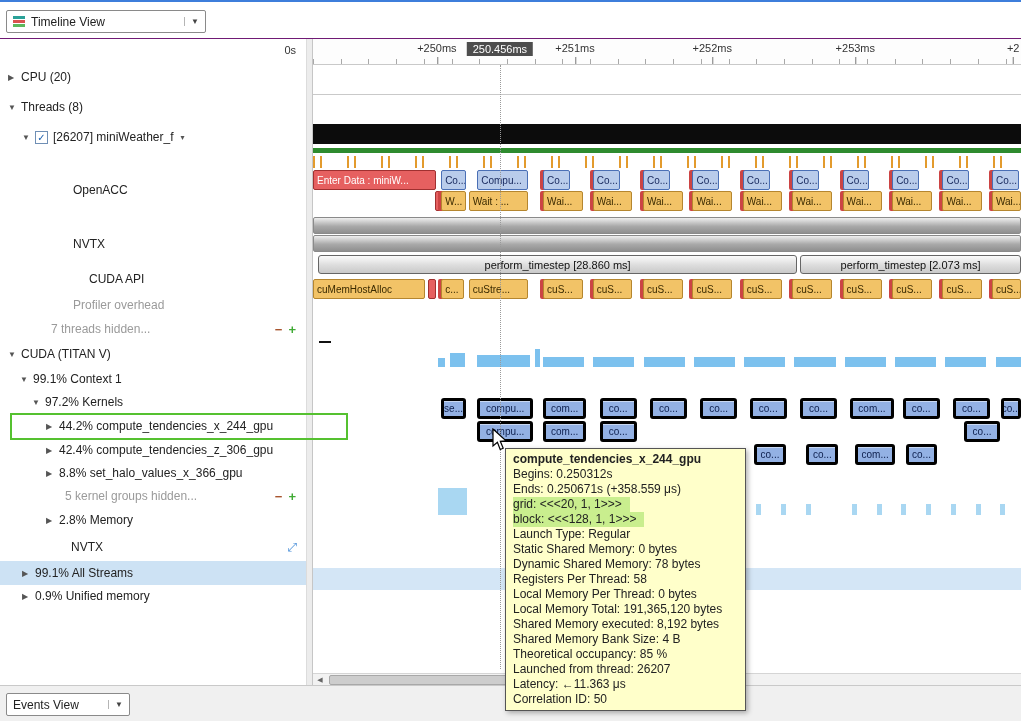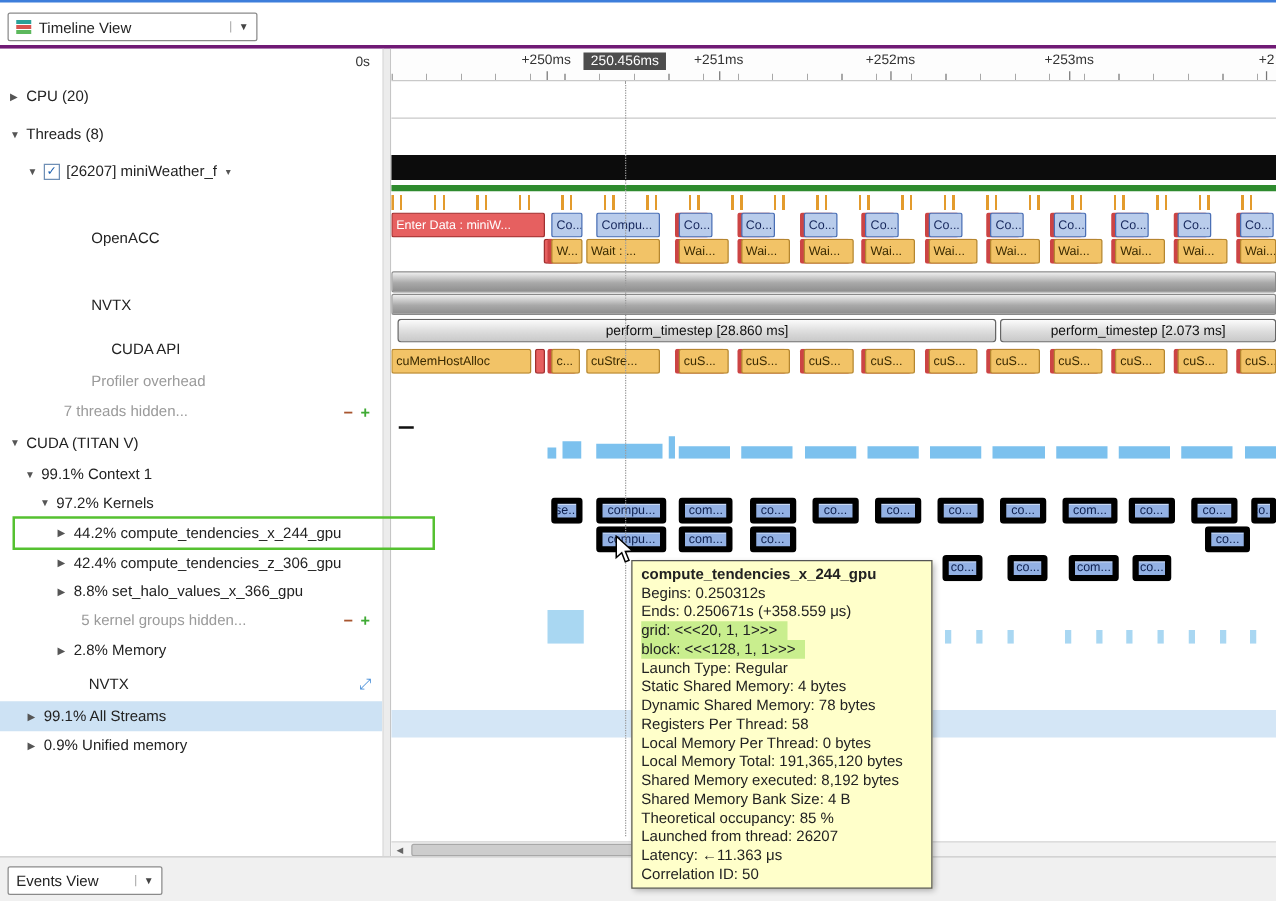--- a/index.html
+++ b/index.html
@@ -1,21 +1,21 @@
 <!DOCTYPE html>
 <html><head>
 <meta charset="utf-8">
 <style>
   *{box-sizing:border-box}
   html,body{margin:0;padding:0}
   body{font-family:"Liberation Sans",sans-serif;font-size:12px;color:#222;background:#fff}
   #app{position:relative;width:1021px;height:721px;background:#fff;overflow:hidden;border-top:2px solid #3d7edb}
 
   
-  .toolbar{position:absolute;left:0;top:2px;width:100%;height:35px;background:#fff;border-bottom:3px solid #701a75}
+  .toolbar{position:absolute;left:0;top:2px;width:100%;height:35px;background:#fff;border-bottom:1px solid #701a75}
   .dropdown{position:absolute;display:flex;align-items:center;gap:6px;height:23px;border:1px solid #8a8a8a;border-radius:2px;background:#fff;padding:0 6px;cursor:default}
   .dd-label{white-space:nowrap}
   .dd-arrow{border-left:1px solid #b5b5b5;padding-left:6px;margin-left:4px;color:#444;font-size:8px}
   .tv-icon{width:12px;height:12px;background:linear-gradient(#2aa198 0 3px,#fff 3px 4px,#d9534f 4px 7px,#fff 7px 8px,#5cb85c 8px 11px,#fff 11px)}
 
   
   #sidebar{position:absolute;left:0;top:37px;width:306px;bottom:36px;background:#fff;overflow:hidden}
   .splitter{position:absolute;left:306px;top:37px;width:7px;bottom:36px;background:#ececec;border-left:1px solid #dcdcdc;border-right:1px solid #c6c6c6}
   .srow{position:absolute;left:0;width:100%;height:22px;display:flex;align-items:center;white-space:nowrap;cursor:default}
   .srow .arr{width:13px;flex:0 0 13px;font-size:8px;color:#555}
@@ -40,21 +40,21 @@
   .tick::after{content:"";position:absolute;left:50%;top:15px;width:1px;height:8px;background:#777}
   .cursor-badge{position:absolute;top:3px;transform:translateX(-50%);background:#4d4d4d;color:#fff;padding:1px 6px;font-size:11px;z-index:6}
   .cursor-line{position:absolute;top:26px;bottom:16px;width:0;border-left:1px dotted #9a9a9a;z-index:3}
   .origin-label{position:absolute;left:296px;top:42px;transform:translateX(-100%);font-size:11px;color:#333}
 
   .lane{position:absolute;left:0;width:100%;overflow:hidden}
   .bar{position:absolute;top:0;bottom:0;display:flex;align-items:center;overflow:hidden;font-size:10px;padding:0 3px;border-radius:2px;white-space:nowrap;cursor:default}
   .bar.red{background:#e66060;border:1px solid #a03030;color:#fff}
   .bar.blue{background:#b9cceb;border:1px solid #4a6fb5;color:#16275c}
   .bar.orange{background:#f2c367;border:1px solid #b5862f;color:#3a2a00}
-  .bar.kernel{background:#93b1e4;border:5px solid #000000;color:#0d1f4d;justify-content:center;border-radius:3px;box-shadow:inset 0 1px 0 rgba(255,255,255,.5)}
+  .bar.kernel{background:#93b1e4;border:3px solid #000000;color:#0d1f4d;justify-content:center;border-radius:3px;box-shadow:inset 0 1px 0 rgba(255,255,255,.5)}
   .bar.gpu{top:auto;bottom:0;background:#7cc1ee;border:none;border-radius:0;padding:0}
   .bar.mem{top:auto;bottom:0;background:#a9d7f2;border:none;border-radius:0;padding:0}
   .bar.sliver{box-shadow:-3px 0 0 #cc4444}
   .nvtx-bar{position:absolute;top:0;bottom:0;background:linear-gradient(#fbfbfb,#dcdcdc 55%,#c9c9c9);border:1px solid #666;border-radius:3px;display:flex;align-items:center;justify-content:center;font-size:11px;color:#111;overflow:hidden;white-space:nowrap}
   .grad-bar{position:absolute;left:0;width:100%;background:linear-gradient(#efefef,#a9a9a9 55%,#8f8f8f);border:1px solid #8a8a8a;border-radius:2px}
   .black-bar{position:absolute;left:0;width:100%;background:#0c0c0c}
   .green-bar{position:absolute;left:0;width:100%;background:#2e8b2e}
   .evt-ticks{position:absolute;left:0;width:100%;background:repeating-linear-gradient(90deg,#e39b2d 0 2px,transparent 2px 7px,#e39b2d 7px 9px,transparent 9px 34px)}
   .hline{position:absolute;left:0;width:100%;height:1px;background:#c9c9c9}
   .dash{position:absolute;background:#111}
@@ -377,21 +377,21 @@
   <div class="green-box"></div>
 
   <div class="tooltip">
     <div class="tt-title">compute_tendencies_x_244_gpu</div>
 
   <div class="tt-line">Begins: 0.250312s</div>
       <div class="tt-line">Ends: 0.250671s (+358.559 μs)</div>
       <div class="tt-line hl">grid:  &lt;&lt;&lt;20, 1, 1&gt;&gt;&gt;</div>
       <div class="tt-line hl">block: &lt;&lt;&lt;128, 1, 1&gt;&gt;&gt;</div>
       <div class="tt-line">Launch Type: Regular</div>
-      <div class="tt-line">Static Shared Memory: 4 bytes</div>
+      <div class="tt-line">Static Shared Memory: 0 bytes</div>
       <div class="tt-line">Dynamic Shared Memory: 78 bytes</div>
       <div class="tt-line">Registers Per Thread: 58</div>
       <div class="tt-line">Local Memory Per Thread: 0 bytes</div>
       <div class="tt-line">Local Memory Total: 191,365,120 bytes</div>
       <div class="tt-line">Shared Memory executed: 8,192 bytes</div>
       <div class="tt-line">Shared Memory Bank Size: 4 B</div>
       <div class="tt-line">Theoretical occupancy: 85 %</div>
       <div class="tt-line">Launched from thread: 26207</div>
       <div class="tt-line">Latency: ←11.363 μs</div>
       <div class="tt-line">Correlation ID: 50</div>

